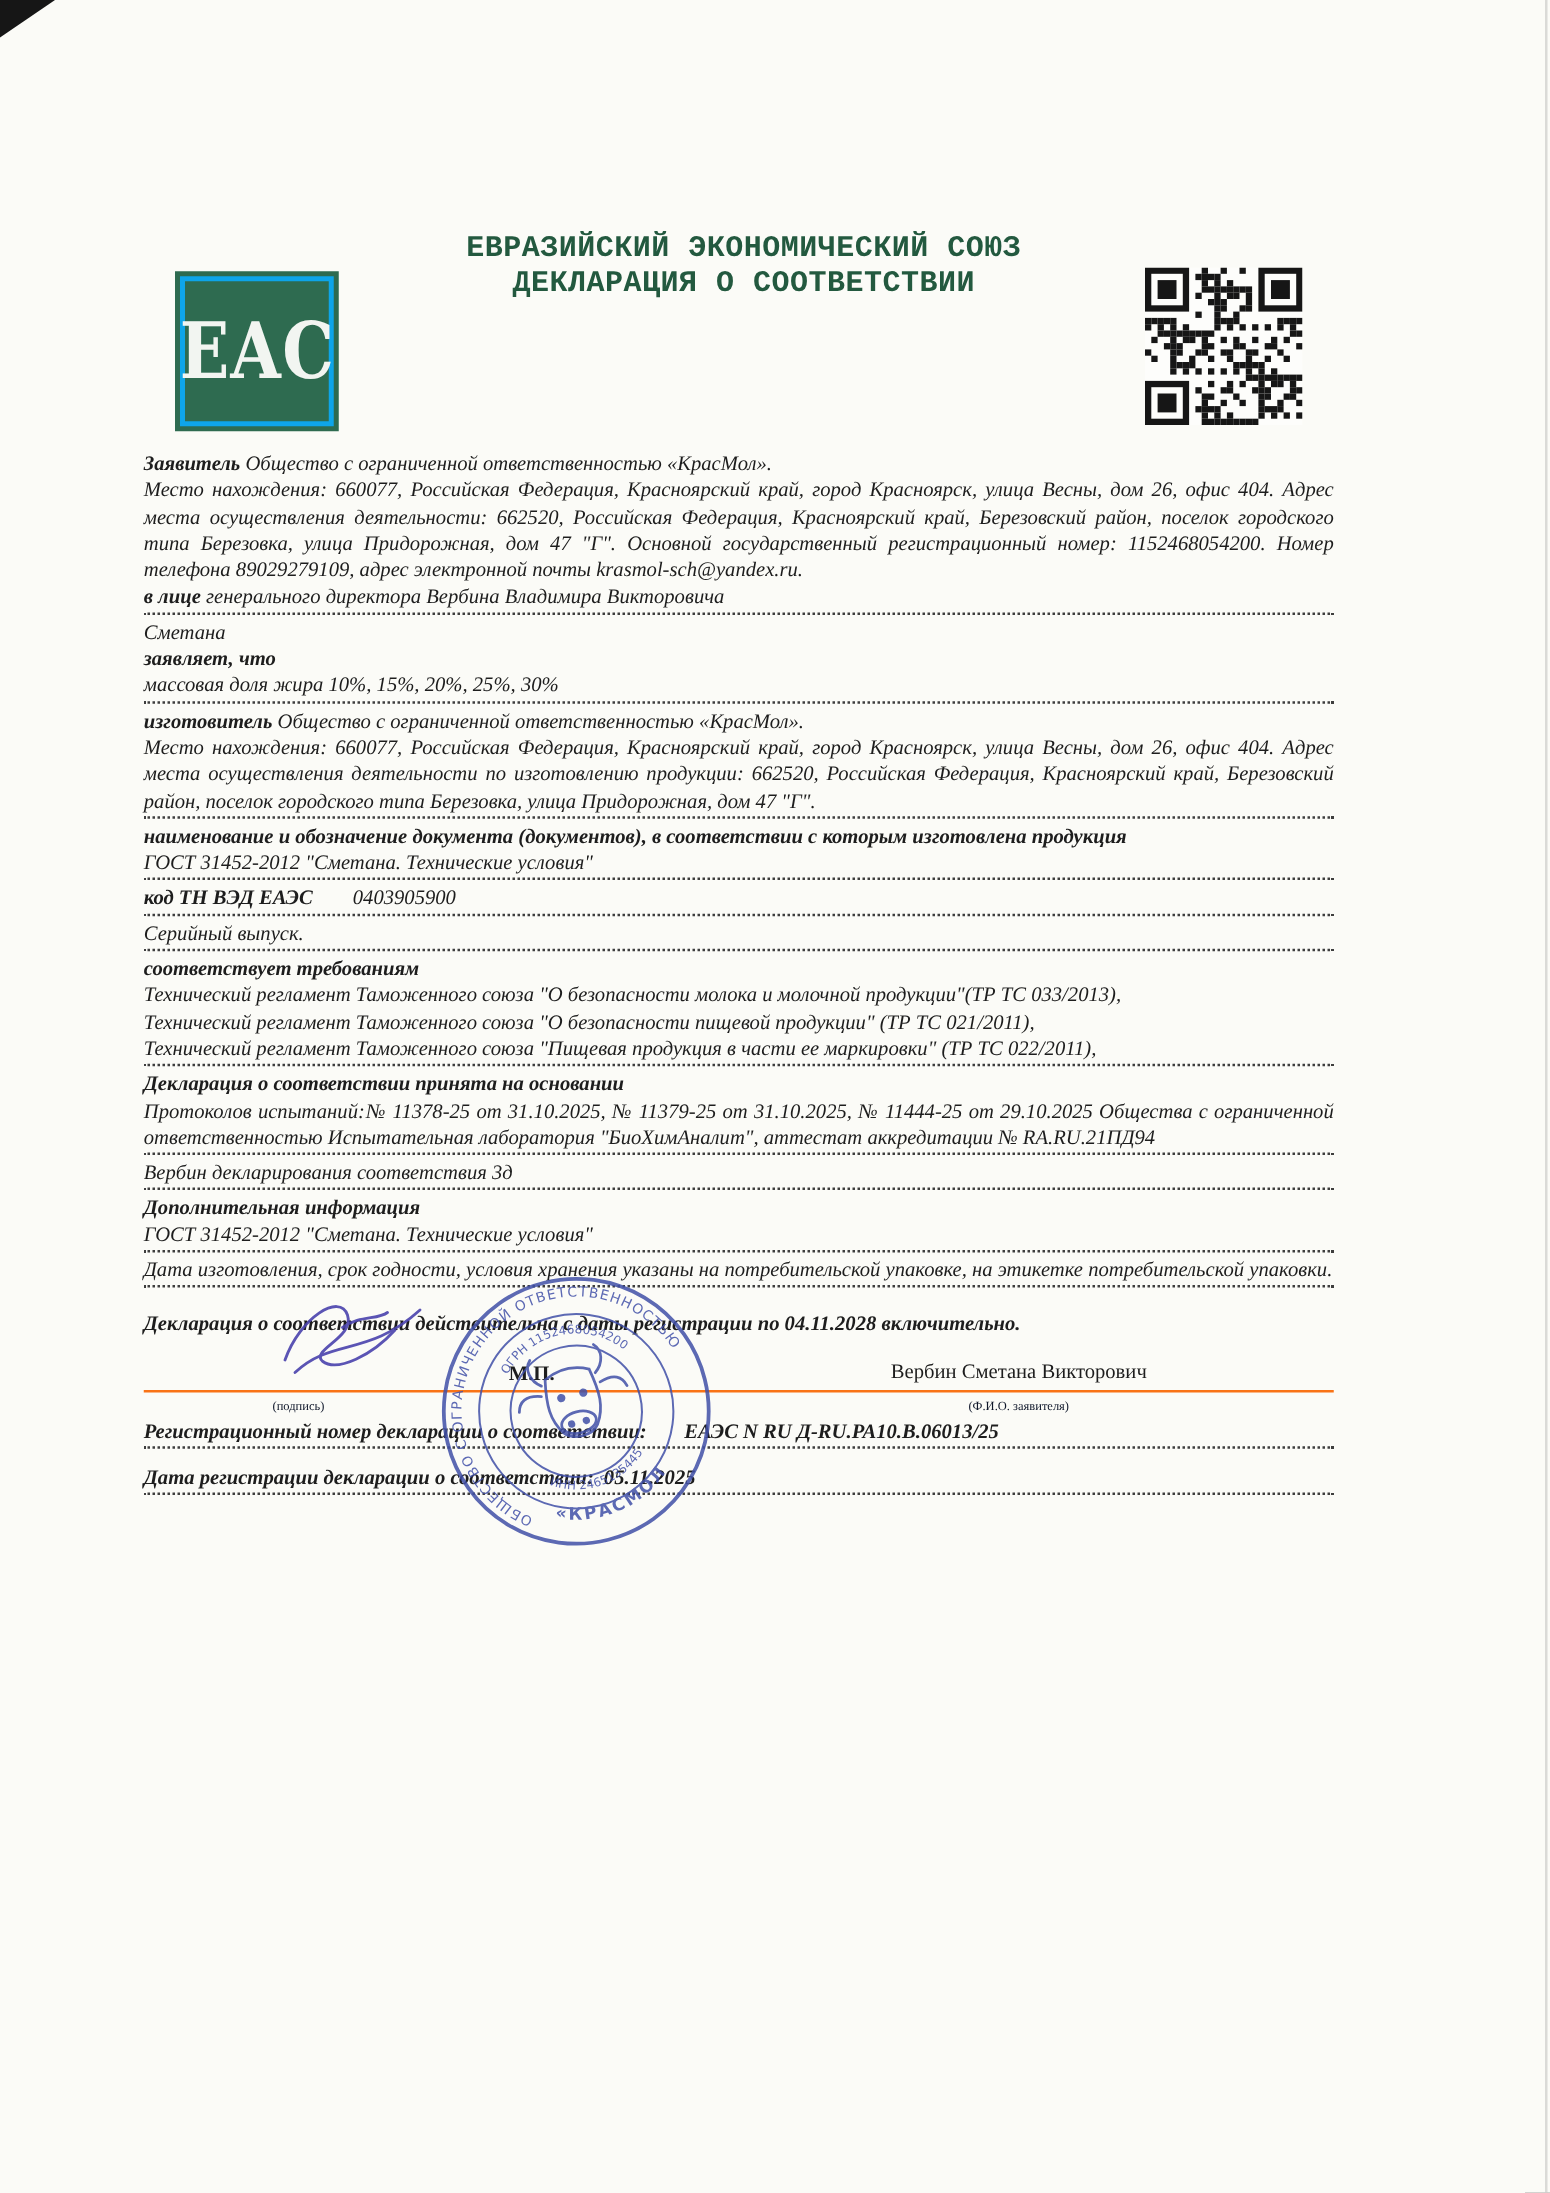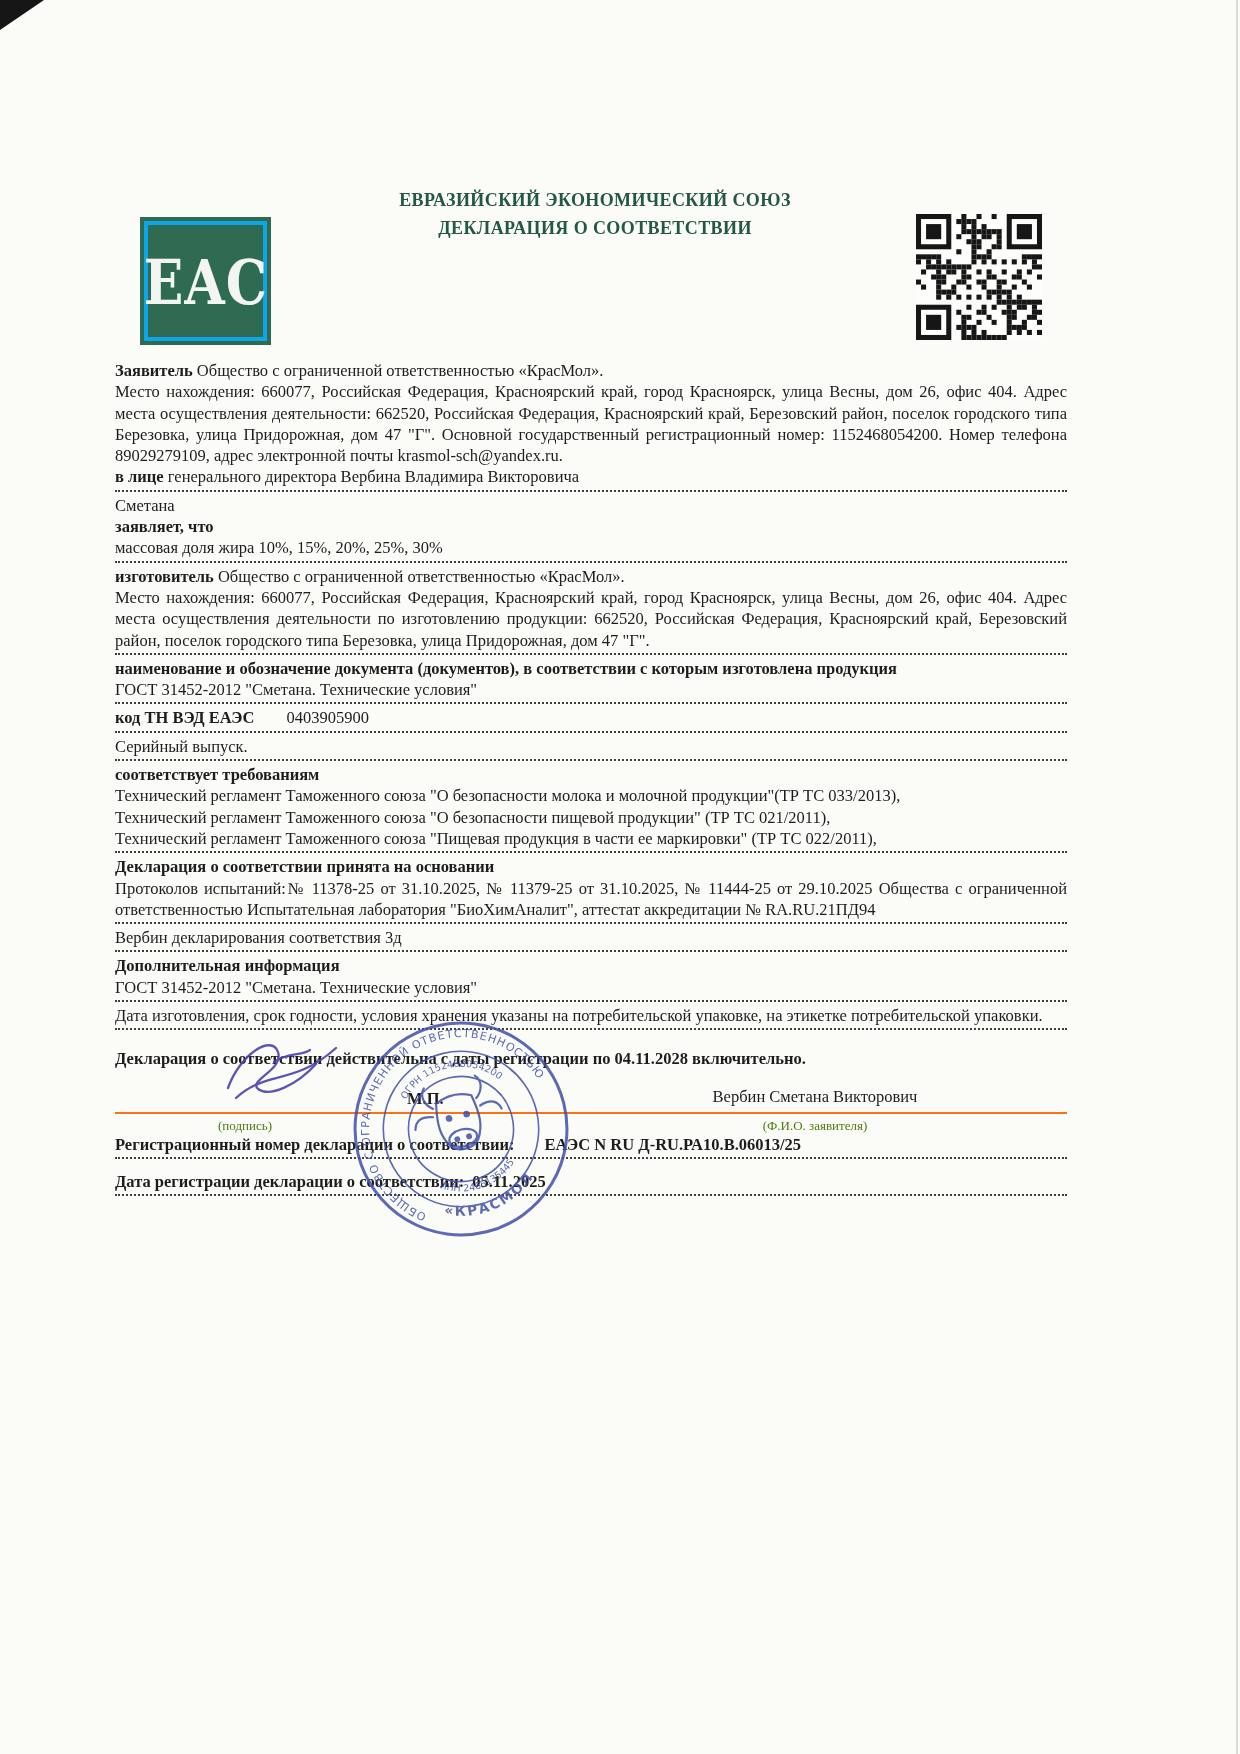--- a/index.html
+++ b/index.html
@@ -5,35 +5,35 @@
   html,body{margin:0;padding:0;}
   body{background:#8e8e8e;font-family:"Liberation Serif",serif;}
   .page{position:relative;width:1240px;height:1754px;margin:0 auto;background:#fbfbf7;color:#1d1d1d;overflow:hidden;}
   .corner-mark{position:absolute;top:0;left:0;width:0;height:0;border-top:30px solid #161616;border-right:44px solid transparent;}
   .edge-line{position:absolute;top:0;right:2px;width:2px;height:100%;background:rgba(120,120,120,.25);}
 
   .eac-logo{position:absolute;left:140px;top:217px;width:131px;height:128px;background:#2e6b50;display:flex;align-items:center;justify-content:center;}
   .eac-frame{width:115px;height:112px;border:4px solid #0ea5e9;display:flex;align-items:center;justify-content:center;}
   .eac-text{color:#f2f5f1;font-family:"DejaVu Serif",serif;font-weight:700;font-size:52px;letter-spacing:0px;transform:scaleY(1.2);}
 
-  .titles{position:absolute;left:150px;top:186px;width:890px;text-align:center;color:#23593f;font-weight:700;font-size:18px;line-height:28px;letter-spacing:.4px;}
+  .titles{position:absolute;left:150px;top:186px;width:890px;text-align:center;color:#23593f;font-weight:700;font-size:24px;line-height:28px;letter-spacing:.4px;font-family:Liberation Mono, monospace;}
   .qr{position:absolute;left:916px;top:214px;width:126px;height:126px;}
 
   .content{position:absolute;left:115px;top:360px;width:952px;font-size:16.5px;line-height:21.3px;}
-  .line{margin:0;}
+  .line{margin:0;font-style:italic;}
   .justify{text-align:justify;}
   .rule{border-top:2px dotted #3e3e3e;margin:2px 0 3px;height:0;}
   .tnved-code{margin-left:32px;}
   .validity{margin-top:18px;}
   .validity b{font-weight:700;}
 
   .sig-row{position:relative;height:38px;margin-top:4px;border-bottom:2px solid #f97316;}
   .mp{position:absolute;left:292px;bottom:2px;font-weight:700;}
   .fio{position:absolute;left:545px;bottom:4px;width:310px;text-align:center;}
-  .cap-row{position:relative;height:20px;font-size:13px;color:#4d7c0f;}
+  .cap-row{position:relative;height:20px;font-size:10px;color:#0f172a;}
   .cap-sign{position:absolute;left:103px;top:1px;}
   .cap-fio{position:absolute;left:560px;top:1px;width:280px;text-align:center;}
 
   .reg{font-weight:700;}
   .reg2{font-weight:700;margin-top:12px;}
   .reg-num{margin-left:30px;}
   .reg-date{margin-left:8px;}
 
   .signature-ink{position:absolute;left:218px;top:1028px;pointer-events:none;}
   .stamp{position:absolute;left:350px;top:1018px;width:222px;height:222px;transform:rotate(-14deg);opacity:.85;pointer-events:none;}

